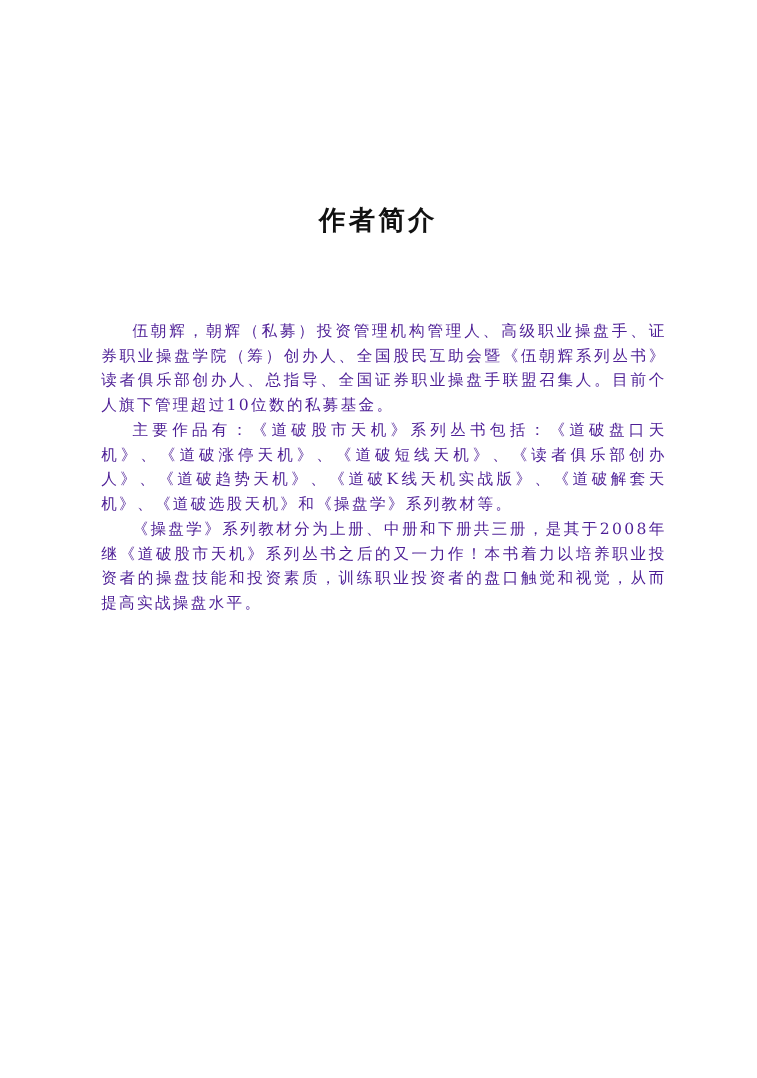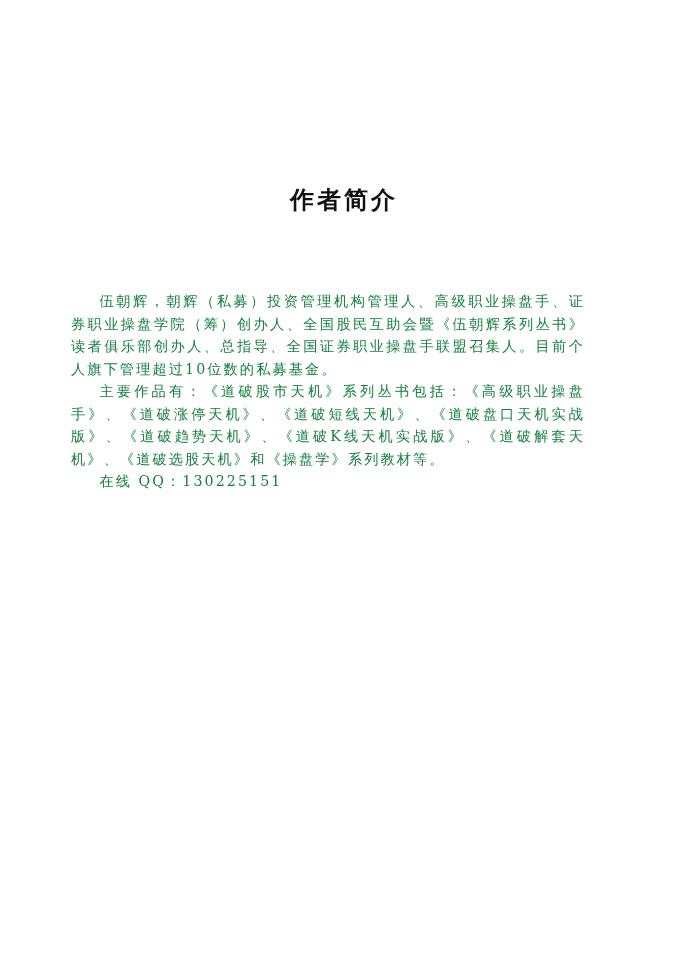--- a/index.html
+++ b/index.html
@@ -30,41 +30,41 @@
       text-align: center;
       font-size: 24px;
       font-weight: bold;
       letter-spacing: 3px;
       color: #111111;
       font-family: "DejaVu Sans", "Liberation Sans", sans-serif;
     }
     .body {
       position: absolute;
       top: 290px;
-      left: 71px;
+      left: 92px;
       width: 514px;
       font-size: 14.2px;
       line-height: 22.5px;
       letter-spacing: 2.1px;
       text-align: justify;
-      color: #15803d;
+      color: #4c1d95;
     }
     .para {
       margin: 0;
       text-indent: 2em;
     }
     .contact {
       margin: 0;
       padding-left: 2em;
     }
   </style>
 </head>
 <body>
 
 <div class="page">
   <div class="title">作者简介</div>
 
   <div class="body">
     <p class="para">伍朝辉，朝辉（私募）投资管理机构管理人、高级职业操盘手、证券职业操盘学院（筹）创办人、全国股民互助会暨《伍朝辉系列丛书》读者俱乐部创办人、总指导、全国证券职业操盘手联盟召集人。目前个人旗下管理超过10位数的私募基金。</p>
-    <p class="para">主要作品有：《道破股市天机》系列丛书包括：《高级职业操盘手》、《道破涨停天机》、《道破短线天机》、《道破盘口天机实战版》、《道破趋势天机》、《道破K线天机实战版》、《道破解套天机》、《道破选股天机》和《操盘学》系列教材等。</p>
-    <p class="contact">在线 QQ：130225151</p>
+    <p class="para">主要作品有：《道破股市天机》系列丛书包括：《道破盘口天机》、《道破涨停天机》、《道破短线天机》、《读者俱乐部创办人》、《道破趋势天机》、《道破K线天机实战版》、《道破解套天机》、《道破选股天机》和《操盘学》系列教材等。</p>
+    <p class="para">《操盘学》系列教材分为上册、中册和下册共三册，是其于2008年继《道破股市天机》系列丛书之后的又一力作！本书着力以培养职业投资者的操盘技能和投资素质，训练职业投资者的盘口触觉和视觉，从而提高实战操盘水平。</p>
   </div>
 </div>
 
 </body></html>

